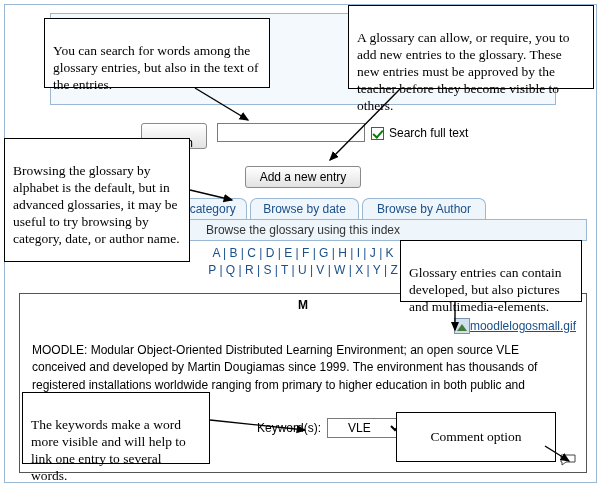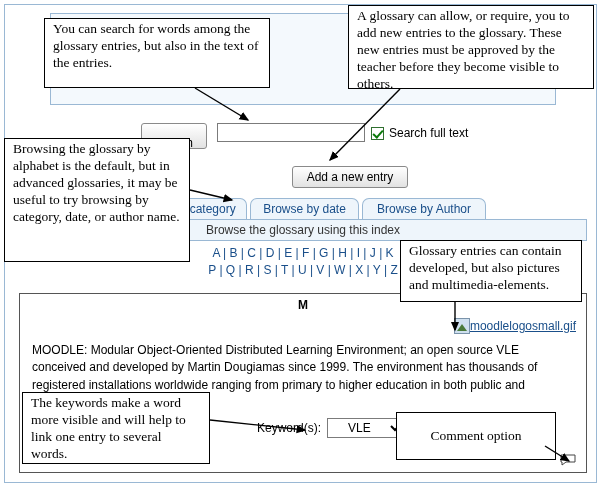--- a/index.html
+++ b/index.html
@@ -46,21 +46,21 @@
   }
   .chk:after{
     content:"";position:absolute;left:3px;top:0px;width:4px;height:8px;
     border:solid #0a7a0a;border-width:0 2px 2px 0;transform:rotate(42deg);
   }
   .addentry-btn{
     position:absolute;left:240px;top:161px;width:116px;height:22px;
     border:1px solid #8a8a8a;border-radius:3px;
     background:linear-gradient(#ffffff,#e2e2e2);
     font-family:"Liberation Sans", sans-serif;font-size:12px;color:#000;
-    cursor:pointer;padding:0;margin-left:47px;
+    cursor:pointer;padding:0;
   }
 
   
   .tabs{
     position:absolute;left:14px;top:193px;width:568px;height:22px;
   }
   .tab{
     position:absolute;top:0;height:22px;line-height:21px;
     border:1px solid #9ab8d4;border-bottom:none;
     border-radius:7px 7px 0 0;
@@ -116,21 +116,21 @@
   }
   .comment-icon{
     position:absolute;right:10px;bottom:6px;width:16px;height:12px;
   }
   .comment-icon svg{display:block;}
 
   
   .callout{
     position:absolute;background:#fff;border:1px solid #000;
     font-family:"Liberation Serif", serif;font-size:13.5px;color:#000;
-    line-height:1.25;padding:2px 8px;box-sizing:border-box;z-index:20;
+    line-height:1.25;padding:24px 8px;box-sizing:border-box;z-index:20;
   }
   .c1{left:44px;top:18px;width:226px;height:70px;}
   .c2{left:348px;top:5px;width:246px;height:84px;}
   .c3{left:4px;top:138px;width:186px;height:124px;}
   .c4{left:400px;top:240px;width:182px;height:62px;}
   .c5{left:22px;top:392px;width:188px;height:72px;}
   .c6{left:396px;top:412px;width:160px;height:48px;display:flex;align-items:center;justify-content:center;}
 
   .arrow{position:absolute;z-index:21;}
   svg{overflow:visible;}

